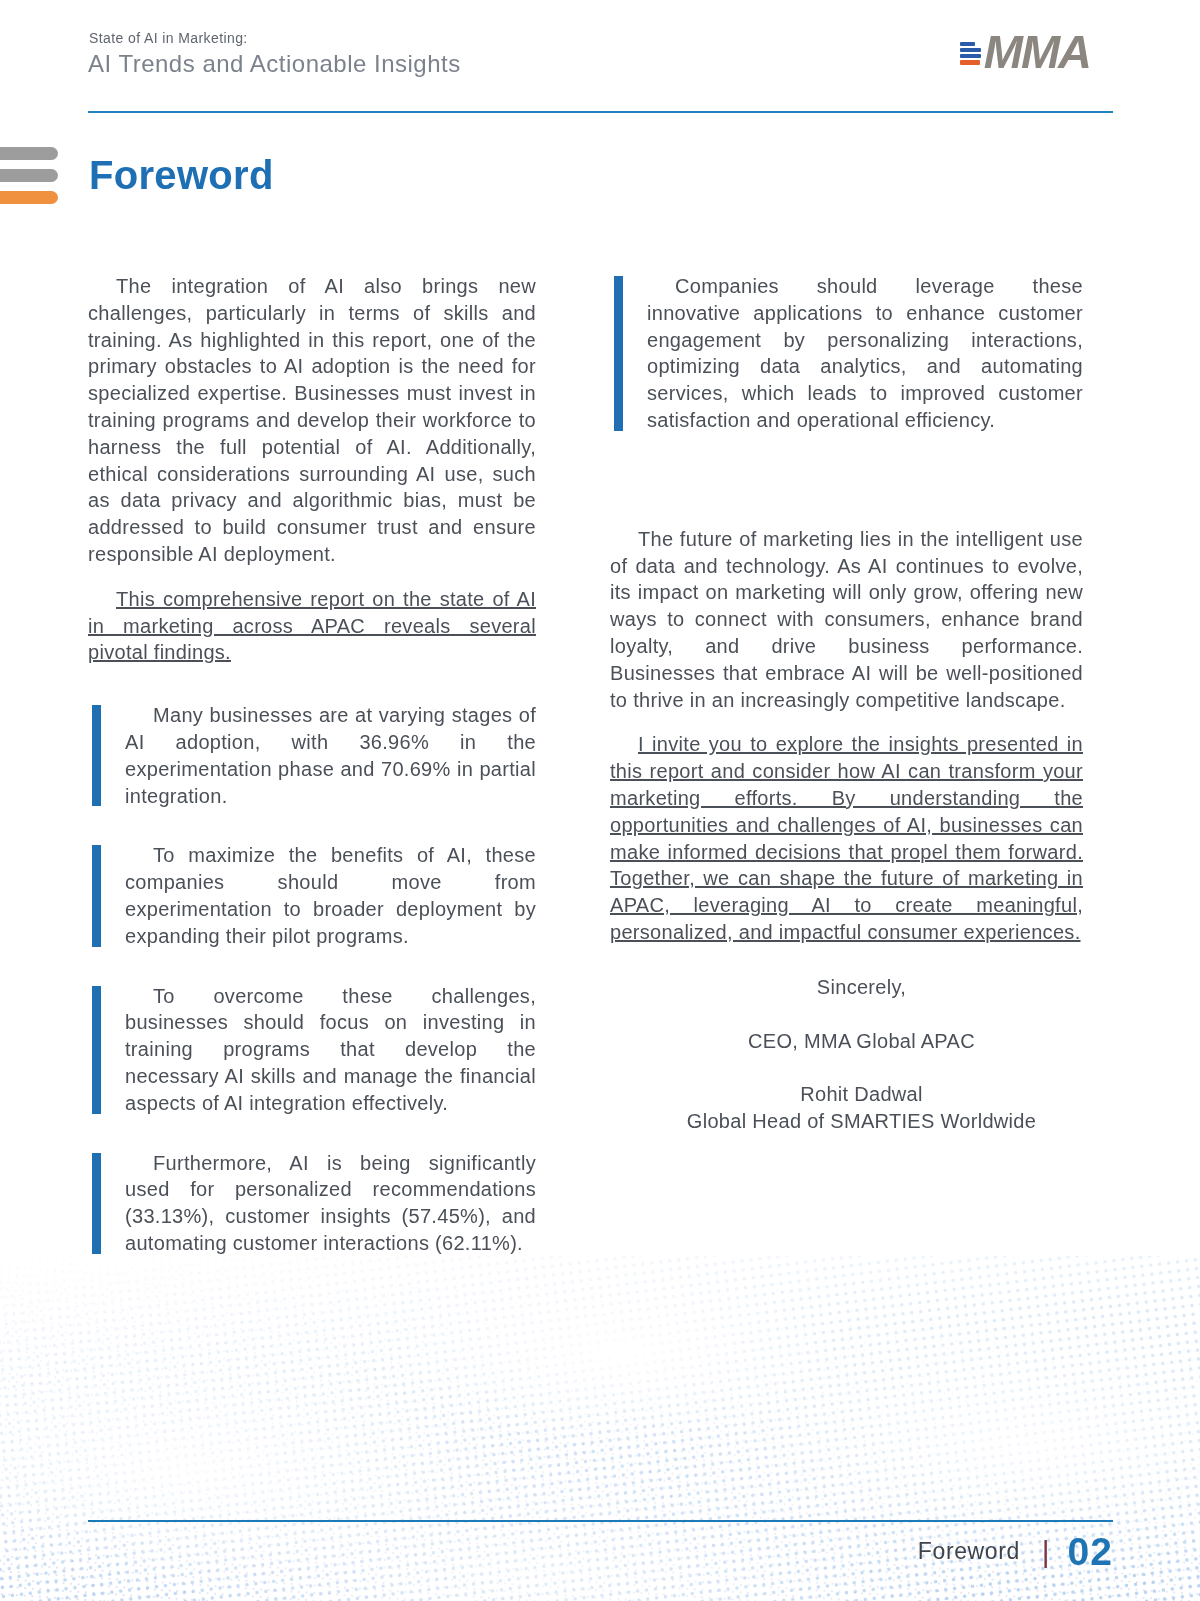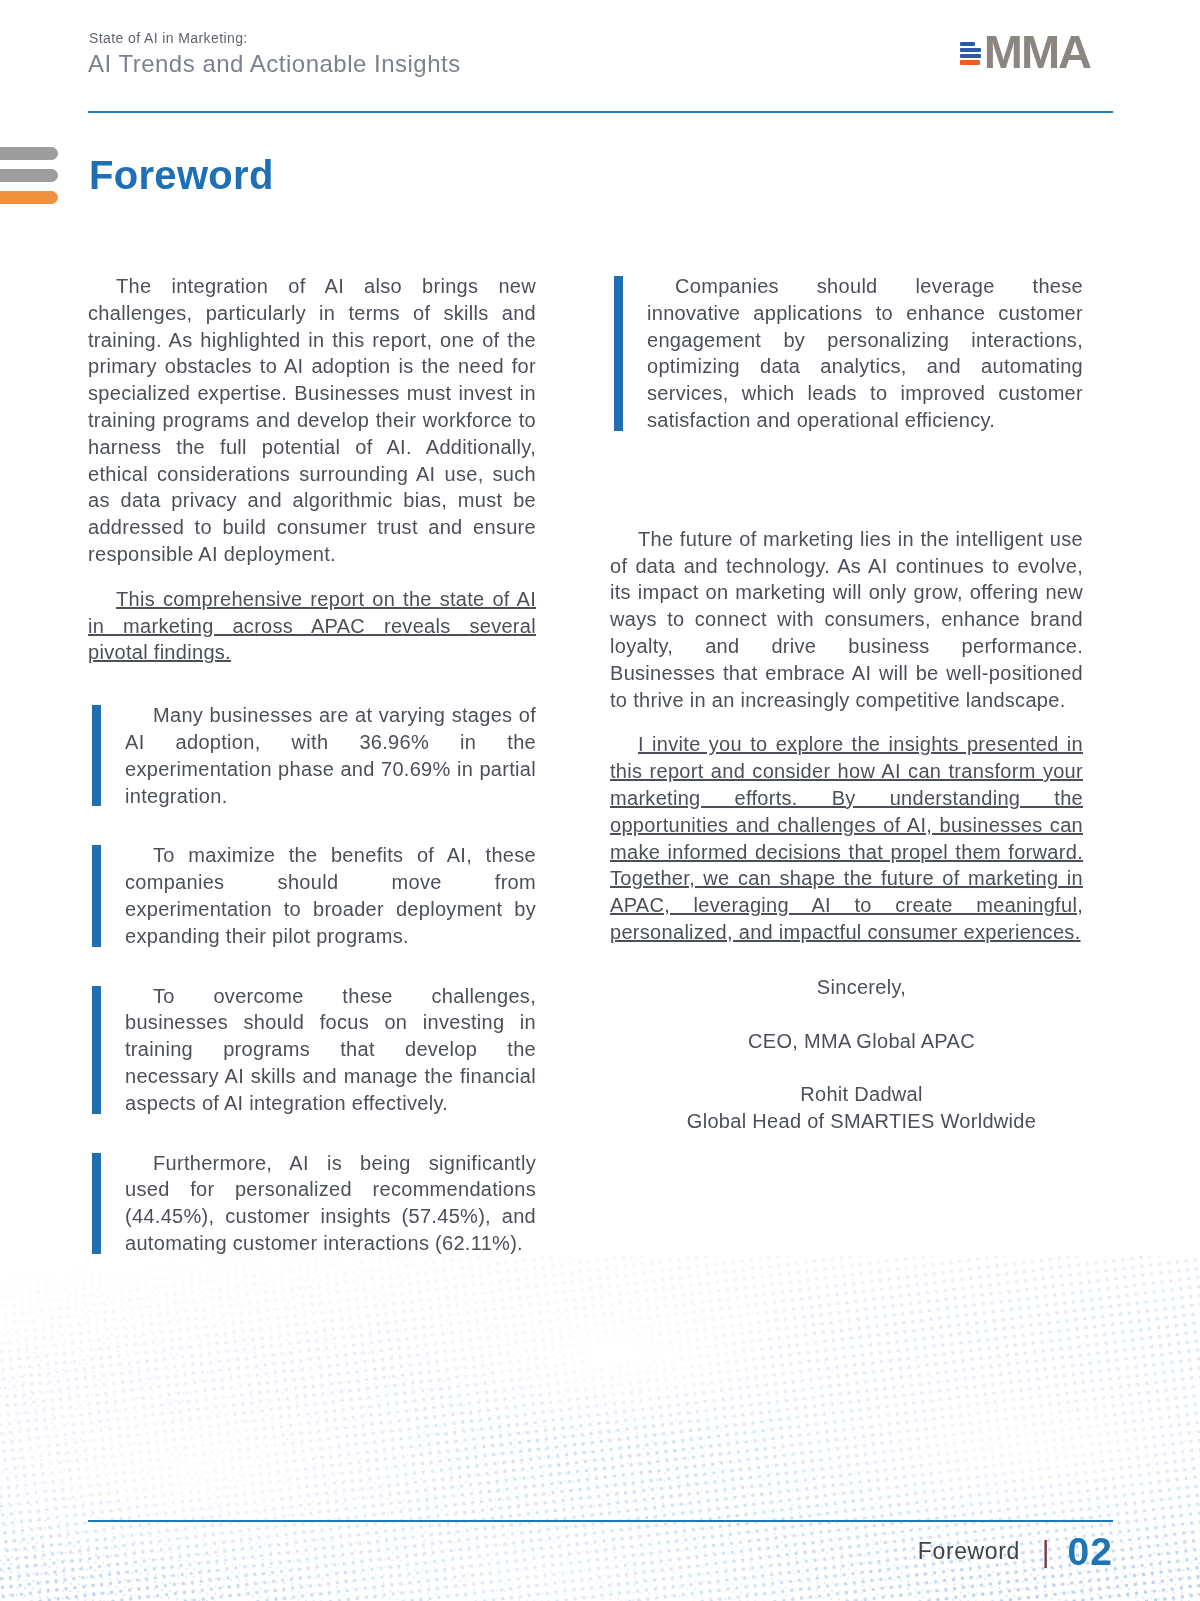--- a/index.html
+++ b/index.html
@@ -21,21 +21,21 @@
   .subtitle {
     position:absolute; left:88px; top:50px;
     font-size:24px; letter-spacing:0.5px; color:#7c828c;
   }
   .header-rule {
     position:absolute; left:88px; top:111px; width:1025px; height:2px;
     background:#2180c0;
   }
   .logo {
     position:absolute; top:30px; right:110px;
-    display:flex; align-items:flex-end;
+    display:flex; align-items:flex-end;font-style:italic;
   }
   .logo-bars {
     display:flex; flex-direction:column; align-items:flex-start;
     gap:2px; margin:0 3px 8px 0;
   }
   .logo-bar { height:4px; border-radius:1px; }
   .logo-bar.b1 { width:15px; background:#2a5ba8; }
   .logo-bar.b2 { width:21px; background:#2a5ba8; }
   .logo-bar.b3 { width:21px; background:#2a5ba8; }
   .logo-bar.b4 { width:20px; height:5px; background:#e45f2b; }
@@ -186,21 +186,21 @@
       <div class="callout mt-c">
         <span class="callout-bar"></span>
         <p class="para">To maximize the benefits of AI, these companies should move from experimentation to broader deployment by expanding their pilot programs.</p>
       </div>
       <div class="callout mt-c">
         <span class="callout-bar"></span>
         <p class="para">To overcome these challenges, businesses should focus on investing in training programs that develop the necessary AI skills and manage the financial aspects of AI integration effectively.</p>
       </div>
       <div class="callout mt-c">
         <span class="callout-bar"></span>
-        <p class="para">Furthermore, AI is being significantly used for personalized recommendations (44.45%), customer insights (57.45%), and automating customer interactions (62.11%).</p>
+        <p class="para">Furthermore, AI is being significantly used for personalized recommendations (33.13%), customer insights (57.45%), and automating customer interactions (62.11%).</p>
       </div>
     </div>
 
     <div class="col-right">
       <div class="callout">
         <span class="callout-bar"></span>
         <p class="para">Companies should leverage these innovative applications to enhance customer engagement by personalizing interactions, optimizing data analytics, and automating services, which leads to improved customer satisfaction and operational efficiency.</p>
       </div>
 
       <p class="para mt-xl">The future of marketing lies in the intelligent use of data and technology. As AI continues to evolve, its impact on marketing will only grow, offering new ways to connect with consumers, enhance brand loyalty, and drive business performance. Businesses that embrace AI will be well-positioned to thrive in an increasingly competitive landscape.</p>

